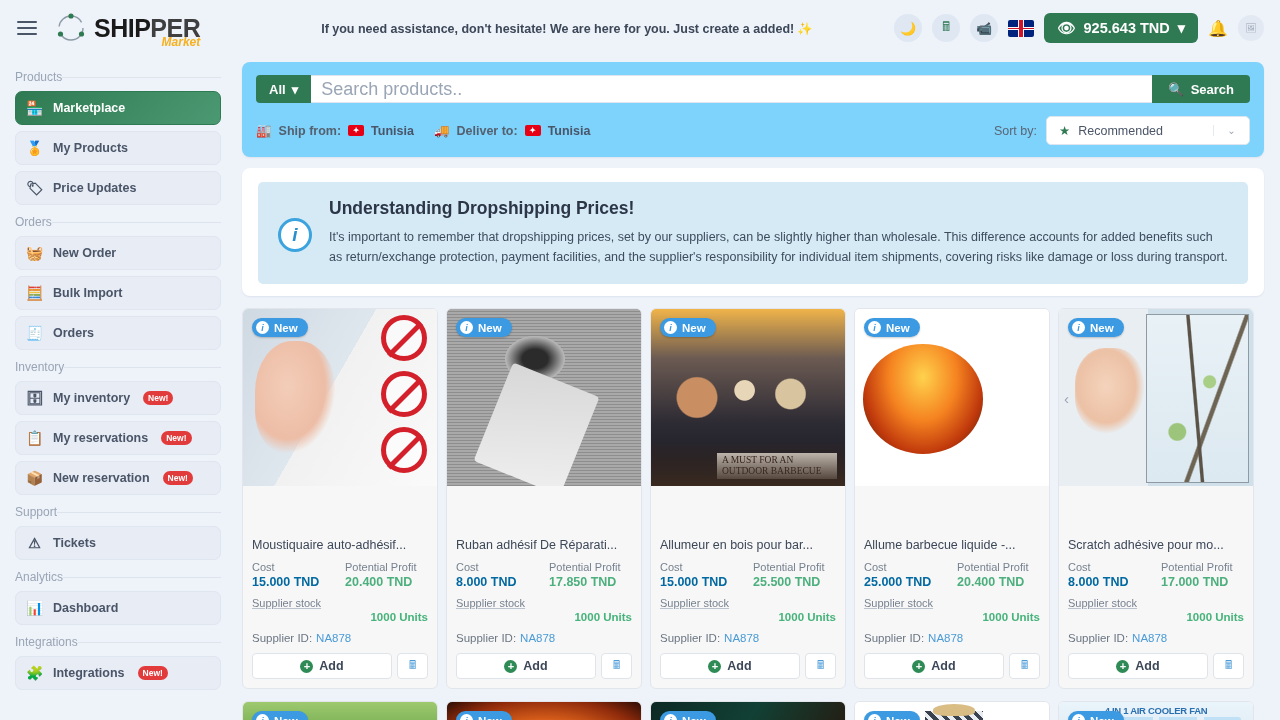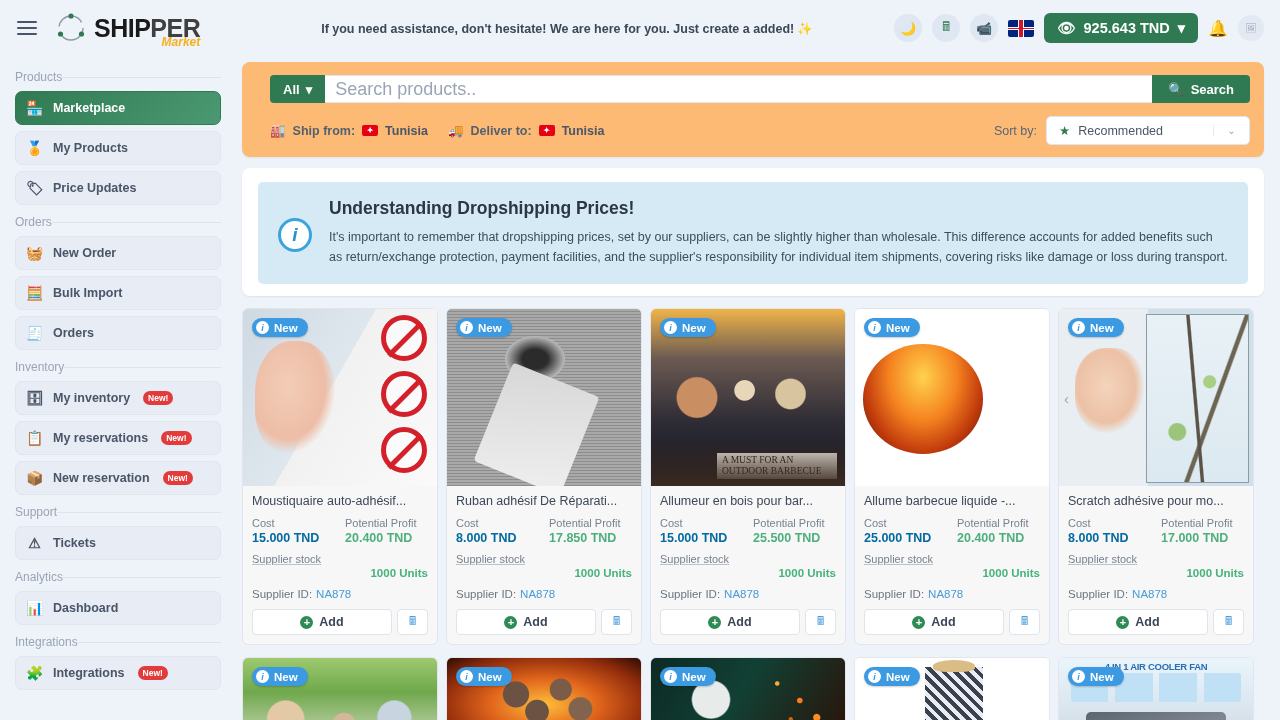--- a/index.html
+++ b/index.html
@@ -88,21 +88,21 @@
   .badge-new {
     background: #e23b3b; color: #fff; font-size: 8.5px; font-weight: 700;
     border-radius: 8px; padding: 2px 5px; margin-left: 3px; text-align: right;
   }
 
   
   .main { position: absolute; top: 56px; left: 236px; width: 1044px; height: 664px;
           padding: 6px 16px 0 6px; overflow: hidden; }
 
   .searchbar-card {
-    background: #fdba74; border-radius: 8px; padding: 13px 14px 12px 28px;
+    background: #7dd3fc; border-radius: 8px; padding: 13px 14px 12px 14px;
     box-shadow: 0 1px 2px rgba(20,40,80,.07);
   }
   .search-row { display: flex; height: 28px; border-radius: 4px; overflow: hidden; }
   .cat-drop {
     background: #2f7a52; color: #fff; display: flex; align-items: center; gap: 6px;
     padding: 0 13px; font-size: 13px; font-weight: 700; cursor: pointer;
   }
   .search-input {
     flex: 1; border: 1px solid #dfe5ee; border-left: none; border-right: none;
     padding: 0 10px; font-size: 18px; font-family: inherit; color: #33415 5; outline: none;
@@ -167,21 +167,21 @@
   }
   .new-pill .i {
     width: 13px; height: 13px; border-radius: 50%; background: #fff; color: #3b9ae1;
     font-size: 9px; font-weight: 700; display: flex; align-items: center;
     justify-content: center; font-style: italic;
   }
   .carousel-arrow {
     position: absolute; left: 5px; top: 50%; transform: translateY(-50%);
     color: #9aa5b5; font-size: 15px; z-index: 3; cursor: pointer;
   }
-  .card-body { padding: 8px 9px 9px 9px; }
+  .card-body { padding: 8px 9px 9px 9px; margin-top: 44px; }
   .p-title {
     font-size: 12.5px; color: #3c4758; margin-bottom: 9px; white-space: nowrap;
     overflow: hidden; text-overflow: ellipsis;
   }
   .price-row { display: flex; gap: 10px; margin-bottom: 8px; }
   .price-col { flex: 1; min-width: 0; }
   .p-lbl { font-size: 11px; color: #77828f; margin-bottom: 2px; }
   .p-cost { font-size: 12.5px; font-weight: 700; color: #0369a1; }
   .p-profit { font-size: 12.5px; font-weight: 700; color: #4caf7d; }
   .stock-lbl {

